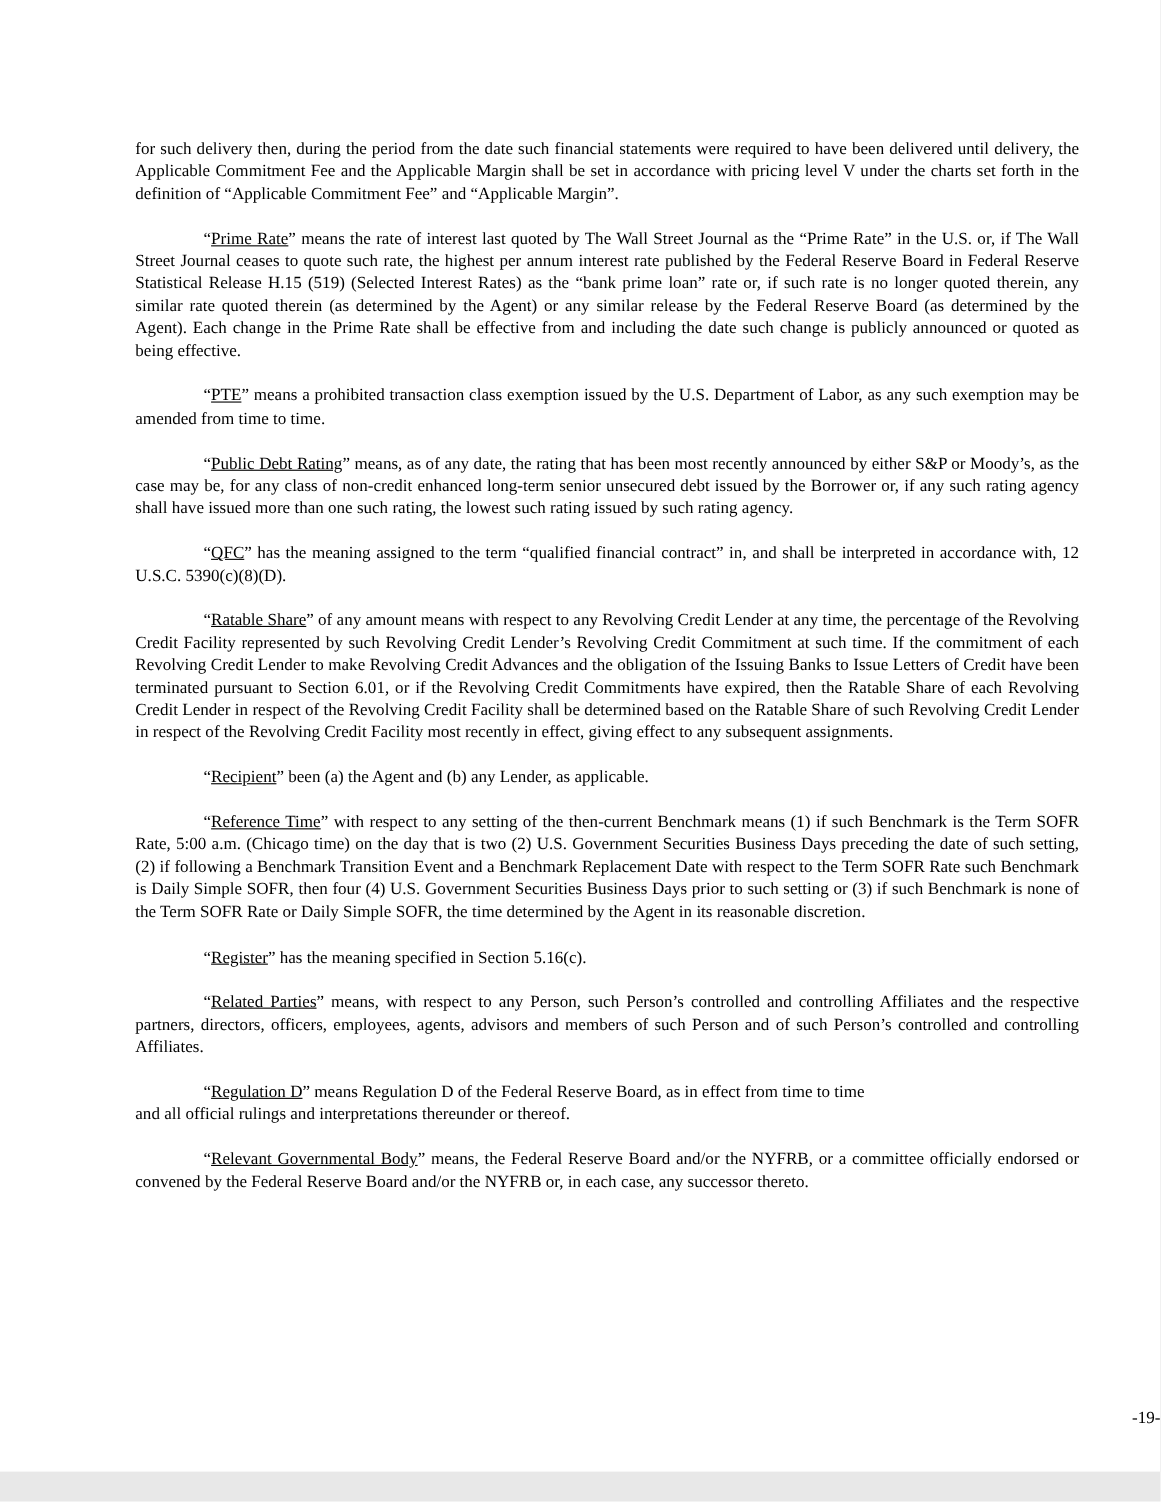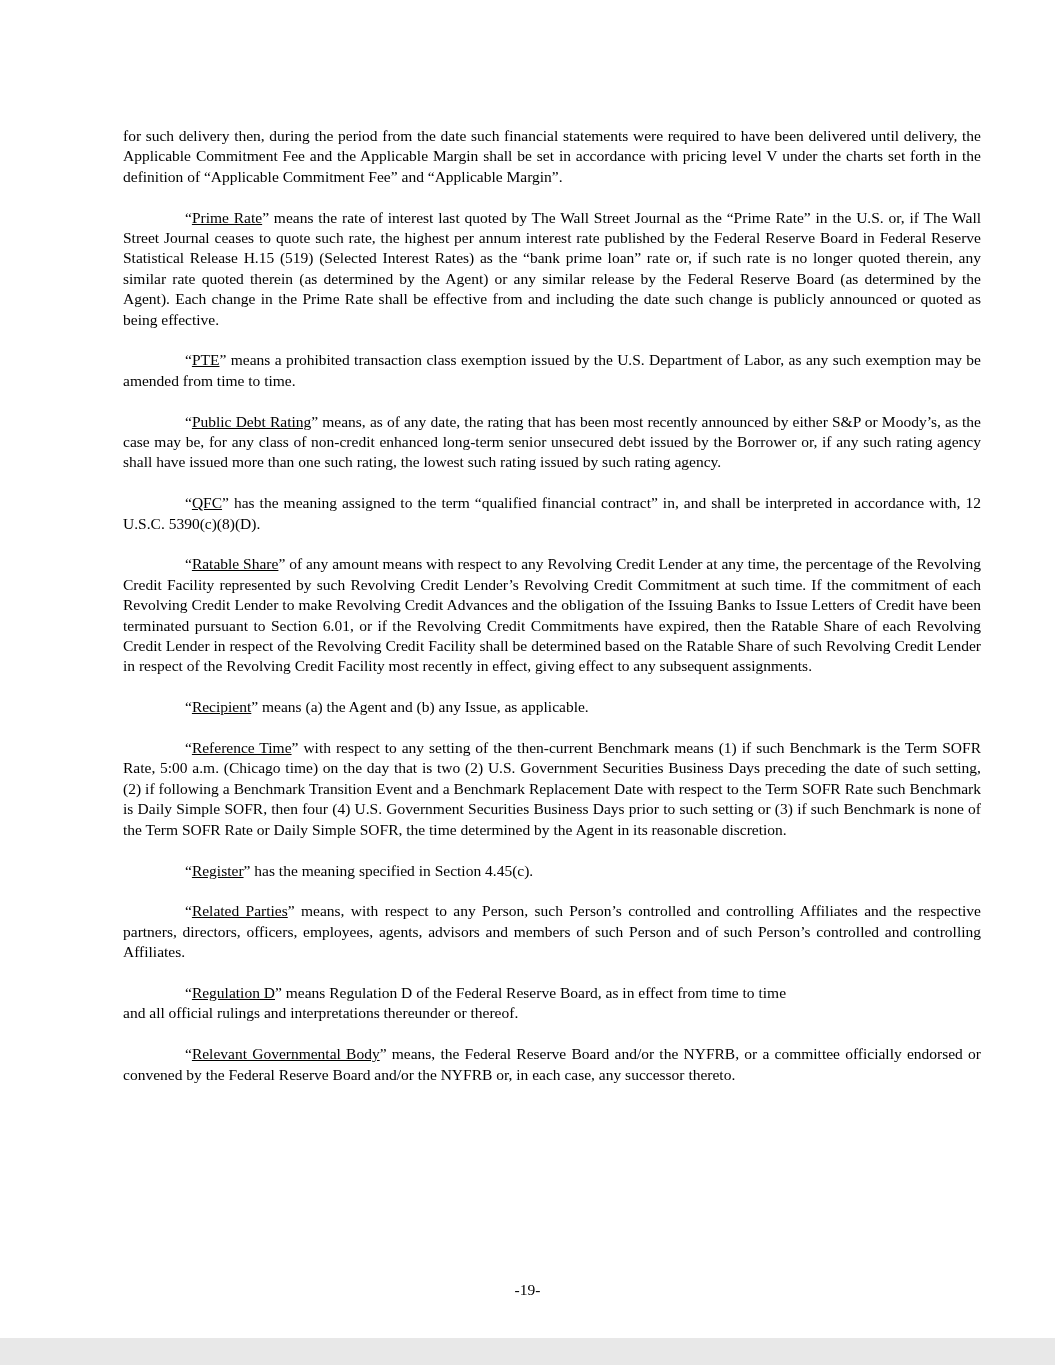--- a/index.html
+++ b/index.html
@@ -23,21 +23,21 @@
     text-indent: 62px;
   }
   .para + .para { margin-top: 20.4px; }
   .para.first { text-indent: 0; }
   .term { text-decoration: underline; margin-top: 32px; }
   .footer {
     position: absolute;
     top: 1280px;
     left: 0;
     width: 100%;
-    text-align: center;
+    text-align: right;
     font-family: "Liberation Serif", "DejaVu Serif", serif;
     font-size: 15.5px;
     color: #000000;
   }
 </style>
 </head>
 <body>
 
 <div class="page">
 
@@ -47,25 +47,25 @@
 
   <p class="para"><span>“</span><span class="term">PTE</span><span>” means a prohibited transaction class exemption issued by the U.S. Department of Labor, as any such exemption may be amended from time to time.</span></p>
 
   <p class="para"><span>“</span><span class="term">Public Debt Rating</span><span>” means, as of any date, the rating that has been most recently announced by either S&amp;P or Moody’s, as the case may be, for any class of non-credit enhanced long-term senior unsecured debt issued by the Borrower or, if any such rating agency shall have issued more than one such rating, the lowest such rating issued by such rating agency.</span></p>
 
   <p class="para"><span>“</span><span class="term">QFC</span><span>” has the meaning assigned to the term “qualified financial contract” in, and shall be interpreted in accordance with, 12 U.S.C. 5390(c)(8)(D).</span></p>
 
 
   <p class="para"><span>“</span><span class="term">Ratable Share</span><span>” of any amount means with respect to any Revolving Credit Lender at any time, the percentage of the Revolving Credit Facility represented by such Revolving Credit Lender’s Revolving Credit Commitment at such time.  If the commitment of each Revolving Credit Lender to make Revolving Credit Advances and the obligation of the Issuing Banks to Issue Letters of Credit have been terminated pursuant to Section 6.01, or if the Revolving Credit Commitments have expired, then the Ratable Share of each Revolving Credit Lender in respect of the Revolving Credit Facility shall be determined based on the Ratable Share of such Revolving Credit Lender in respect of the Revolving Credit Facility most recently in effect, giving effect to any subsequent assignments.</span></p>
 
-  <p class="para"><span>“</span><span class="term">Recipient</span><span>” means (a) the Agent and (b) any Issue, as applicable.</span></p>
+  <p class="para"><span>“</span><span class="term">Recipient</span><span>” been (a) the Agent and (b) any Lender, as applicable.</span></p>
 
   <p class="para"><span>“</span><span class="term">Reference Time</span><span>” with respect to any setting of the then-current Benchmark means (1) if such Benchmark is the Term SOFR Rate, 5:00 a.m. (Chicago time) on the day that is two (2) U.S. Government Securities Business Days preceding the date of such setting, (2) if following a Benchmark Transition Event and a Benchmark Replacement Date with respect to the Term SOFR Rate such Benchmark is Daily Simple SOFR, then four (4) U.S. Government Securities Business Days prior to such setting or (3) if such Benchmark is none of the Term SOFR Rate or Daily Simple SOFR, the time determined by the Agent in its reasonable discretion.</span></p>
 
-  <p class="para"><span>“</span><span class="term">Register</span><span>” has the meaning specified in Section 4.45(c).</span></p>
+  <p class="para"><span>“</span><span class="term">Register</span><span>” has the meaning specified in Section 5.16(c).</span></p>
 
   <p class="para"><span>“</span><span class="term">Related Parties</span><span>” means, with respect to any Person, such Person’s controlled and controlling Affiliates and the respective partners, directors, officers, employees, agents, advisors and members of such Person and of such Person’s controlled and controlling Affiliates.</span></p>
 
   <p class="para"><span>“</span><span class="term">Regulation D</span><span>” means Regulation D of the Federal Reserve Board, as in effect from time to time</span><br><span>and all official rulings and interpretations thereunder or thereof.</span></p>
 
   <p class="para"><span>“</span><span class="term">Relevant Governmental Body</span><span>” means, the Federal Reserve Board and/or the NYFRB, or a committee officially endorsed or convened by the Federal Reserve Board and/or the NYFRB or, in each case, any successor thereto.</span></p>
 
   <div class="footer">-19-</div>
 
 </div>

